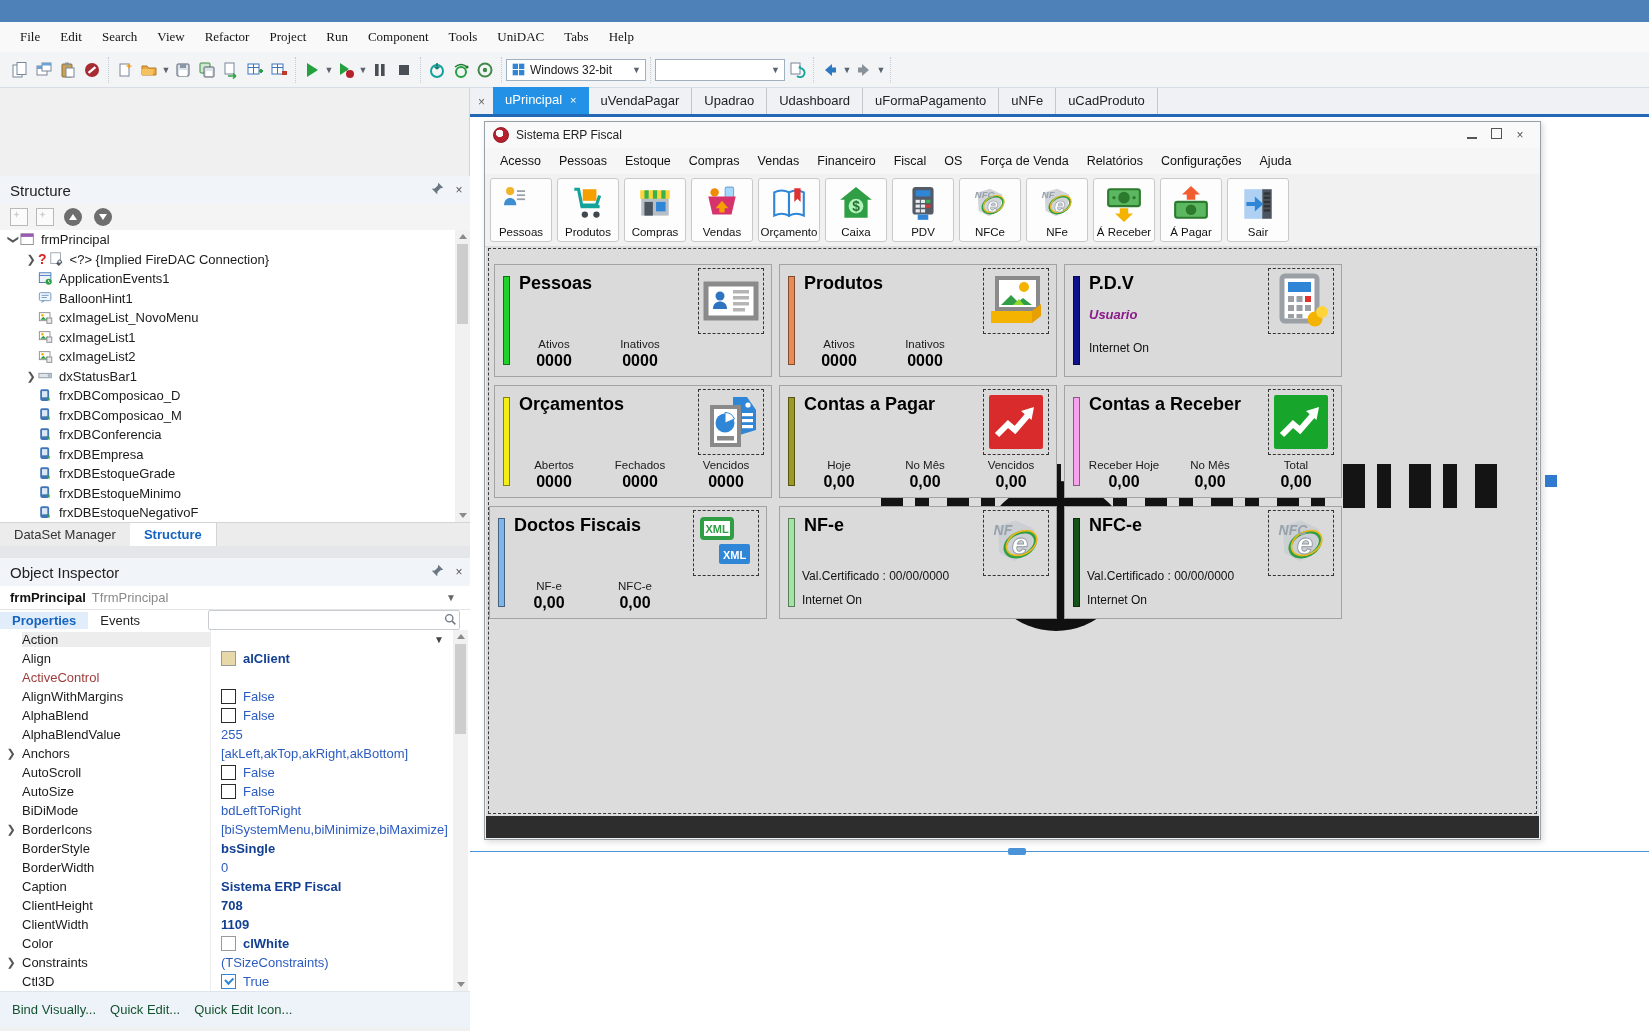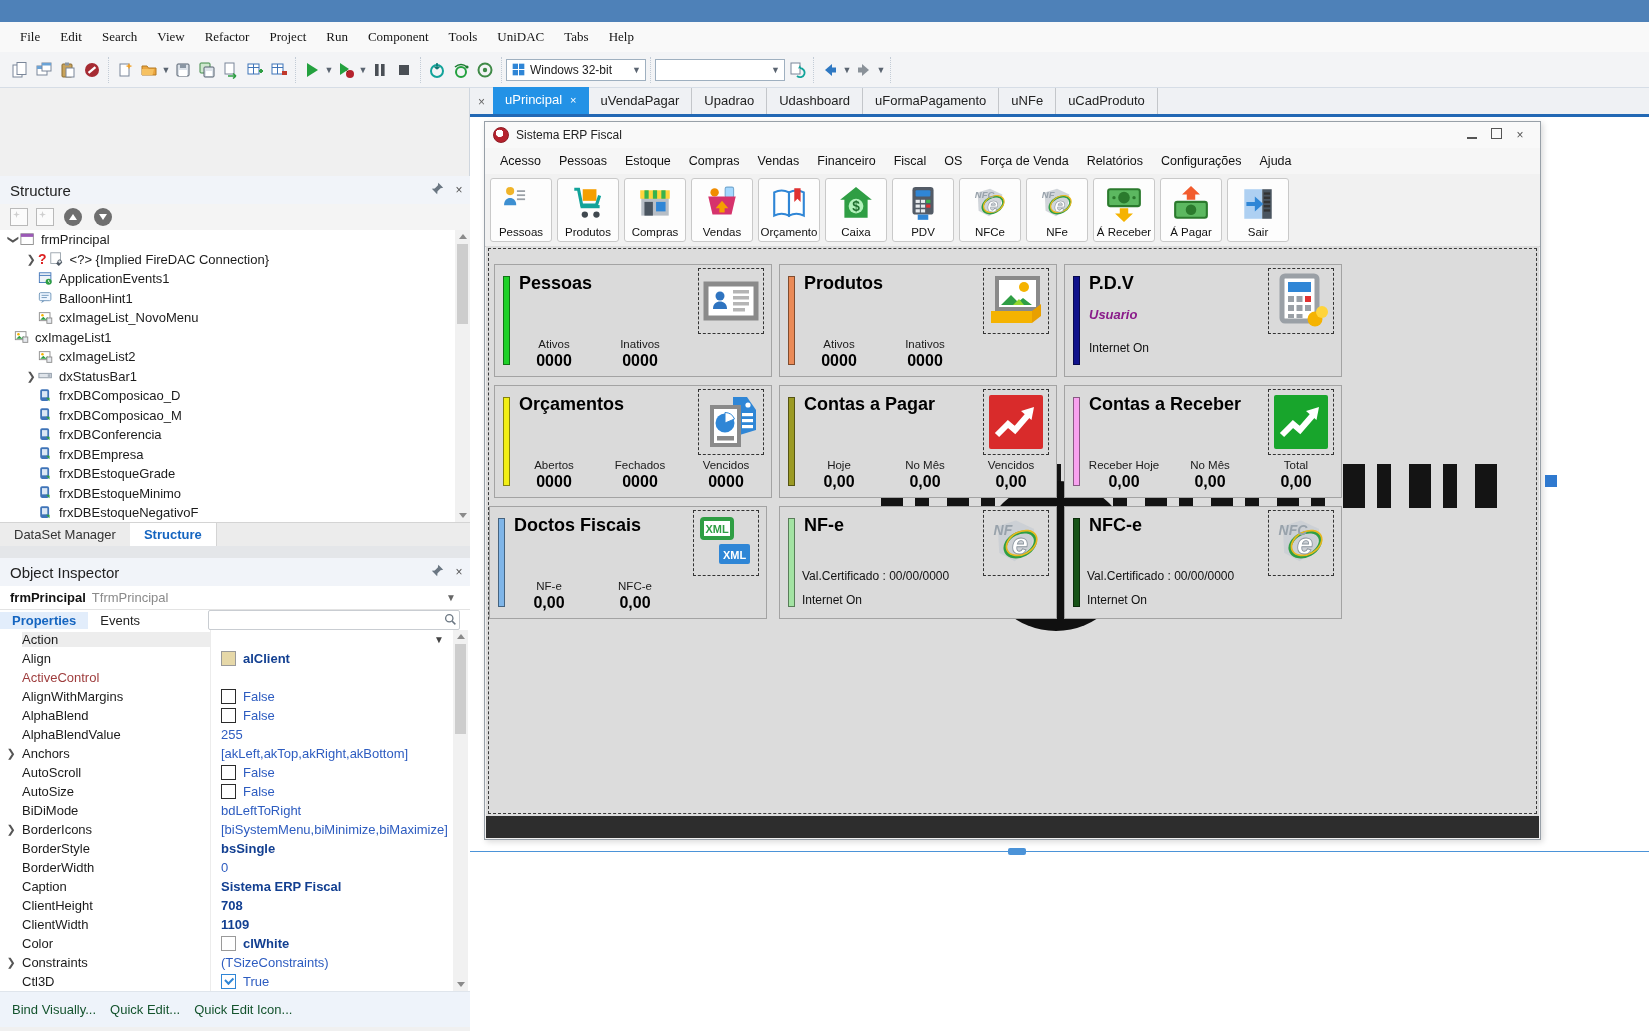--- a/index.html
+++ b/index.html
@@ -394,21 +394,21 @@
           <div class="trow" style="padding-left: 24px;">
             <span class="texp"></span>
             <span class="ticon"><svg viewBox="0 0 18 18">
                 <rect x="1.5" y="3" width="12" height="9" fill="#fff" stroke="#8a8a8a"></rect>
                 <circle cx="5" cy="6" r="1.4" fill="#f5b301"></circle>
                 <path d="M2.5 11l3.5-3.5 2.5 2.5 2-1.8 2.5 2.8z" fill="#2f9e44"></path>
                 <rect x="10" y="9" width="5.5" height="6" fill="#e6e9ee" stroke="#8a8a8a"></rect>
               </svg></span>
             <span class="tlabel">cxImageList_NovoMenu</span>
           </div>
-          <div class="trow" style="">
+          <div class="trow" style="padding-left: 24px;">
             <span class="texp"></span>
             <span class="ticon"><svg viewBox="0 0 18 18">
                 <rect x="1.5" y="3" width="12" height="9" fill="#fff" stroke="#8a8a8a"></rect>
                 <circle cx="5" cy="6" r="1.4" fill="#f5b301"></circle>
                 <path d="M2.5 11l3.5-3.5 2.5 2.5 2-1.8 2.5 2.8z" fill="#2f9e44"></path>
                 <rect x="10" y="9" width="5.5" height="6" fill="#e6e9ee" stroke="#8a8a8a"></rect>
               </svg></span>
             <span class="tlabel">cxImageList1</span>
           </div>
           <div class="trow" style="padding-left: 24px;">

